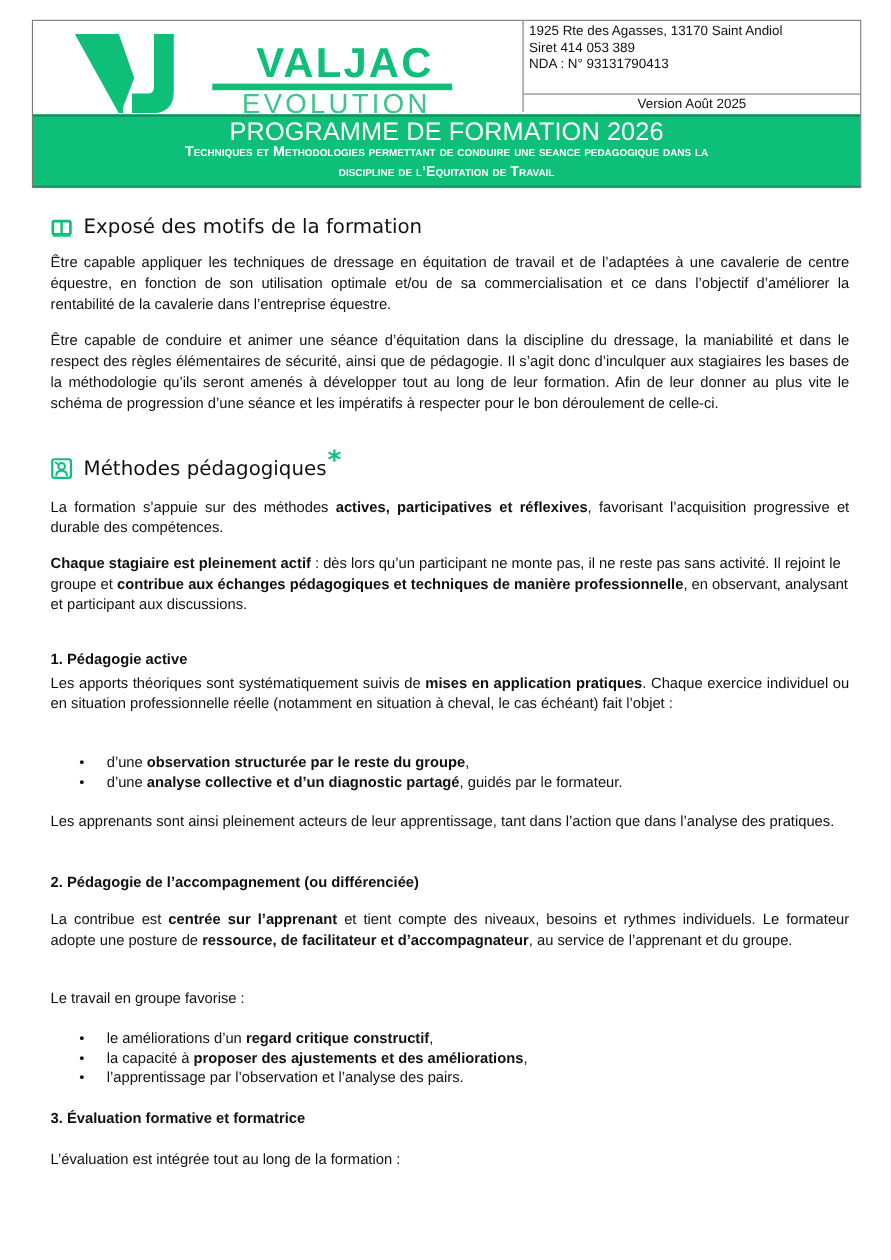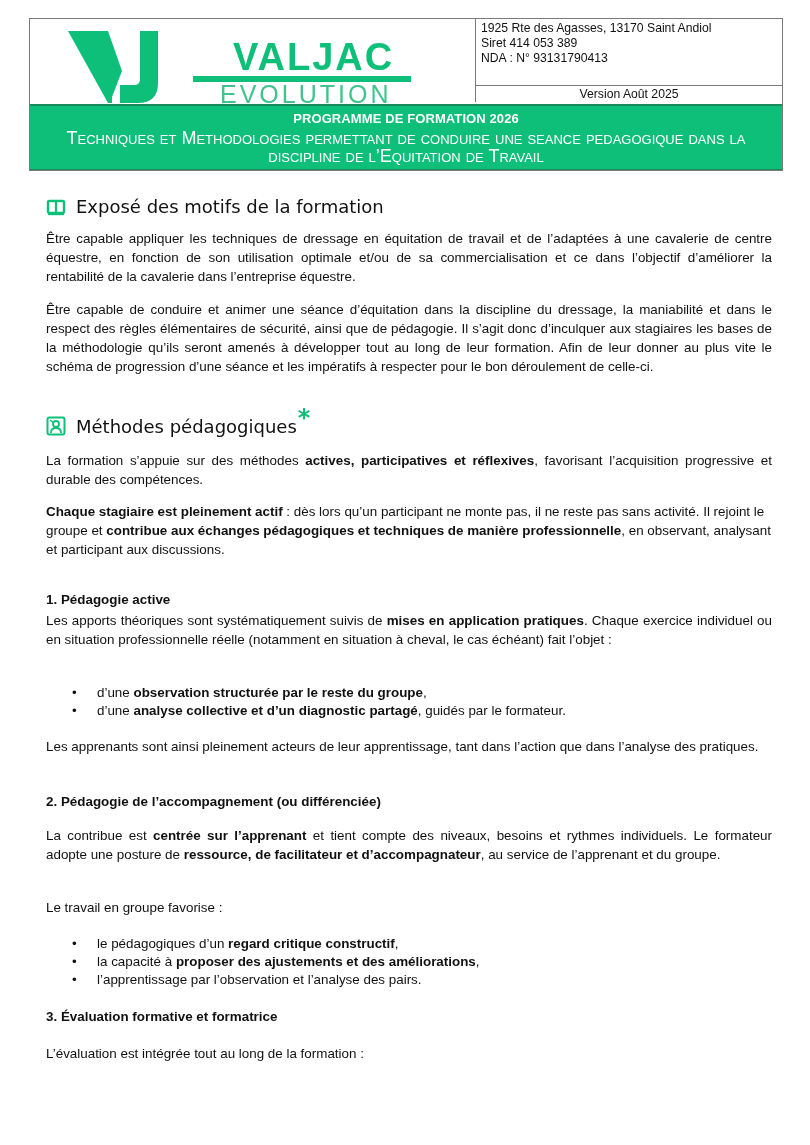--- a/index.html
+++ b/index.html
@@ -5,22 +5,22 @@
   html, body { margin: 0; padding: 0; background: #ffffff; }
   body { width: 810px; height: 1145px; position: relative; overflow: hidden;
          font-family: "Liberation Sans", sans-serif; color: #111; }
   .header-table { position: absolute; left: 29px; top: 18px; width: 752px; border: 1px solid #7a7a7a; border-collapse: collapse; }
   .header-row { display: flex; }
   .logo-cell { width: 445px; height: 83px; border-right: 1px solid #7a7a7a; position: relative; }
   .info-cell { flex: 1; display: flex; flex-direction: column; }
   .info-lines { padding: 2px 0 0 5px; font-size: 12.2px; line-height: 15px; height: 64px; color: #111; }
   .version { border-top: 1px solid #7a7a7a; text-align: center; font-size: 12.2px; line-height: 17px; height: 18px; }
   .banner { background: #0dbf78; border-top: 2px solid #1a8a5c; border-bottom: 1px solid #1a8a5c; text-align: center; color: #fff; padding: 3px 8px 4px; }
-  .banner-title { font-weight: bold; font-size: 13px; line-height: 20px; letter-spacing: 0.1px; }
-  .banner-sub { font-weight: normal; font-size: 18px; line-height: 18px; font-variant: small-caps; }
+  .banner-title { font-weight: normal; font-size: 23px; line-height: 20px; letter-spacing: 0.1px; }
+  .banner-sub { font-weight: bold; font-size: 13px; line-height: 18px; font-variant: small-caps; }
   .logo-svg { position: absolute; left: 38px; top: 6px; }
 
   .section-heading { position: absolute; left: 46px; display: flex; align-items: center; font-family: "DejaVu Sans", sans-serif; font-size: 18px; color: #111; }
   .section-heading .icon { width: 20px; height: 20px; margin-right: 10px; display: inline-block; }
   .asterisk { color: #0dbf78; font-weight: bold; font-size: 24px; position: relative; top: -8px; margin-left: 1px; }
 
   .para { position: absolute; left: 46px; width: 726px; font-size: 13.4px; line-height: 19px; text-align: justify; color: #111; }
   .para b { font-weight: bold; }
   .subheading { position: absolute; left: 46px; font-weight: bold; font-size: 13.4px; line-height: 19px; }
   .bullets { position: absolute; left: 46px; width: 726px; margin: 0; padding: 0; list-style: none; font-size: 13.4px; line-height: 18px; }
@@ -103,20 +103,20 @@
 
 <div class="para" style="top:737px;">Les apprenants sont ainsi pleinement acteurs de leur apprentissage, tant dans l’action que dans l’analyse des pratiques.</div>
 
 <div class="subheading" style="top:792px;">2. Pédagogie de l’accompagnement (ou différenciée)</div>
 
 <div class="para" style="top:826px;"><span>La contribue est </span><b>centrée sur l’apprenant</b><span> et tient compte des niveaux, besoins et rythmes individuels. Le formateur adopte une posture de </span><b>ressource, de facilitateur et d’accompagnateur</b><span>, au service de l’apprenant et du groupe.</span></div>
 
 <div class="para" style="top:898px;">Le travail en groupe favorise :</div>
 
 <ul class="bullets" style="top:935px;">
-  <li><span class="dot">•</span><span>le pédagogiques d’un </span><b>regard critique constructif</b><span>,</span></li>
+  <li><span class="dot">•</span><span>le améliorations d’un </span><b>regard critique constructif</b><span>,</span></li>
   <li><span class="dot">•</span><span>la capacité à </span><b>proposer des ajustements et des améliorations</b><span>,</span></li>
   <li><span class="dot">•</span><span>l’apprentissage par l’observation et l’analyse des pairs.</span><b></b><span></span></li>
 </ul>
 
 <div class="subheading" style="top:1007px;">3. Évaluation formative et formatrice</div>
 
 <div class="para" style="top:1044px;">L’évaluation est intégrée tout au long de la formation :</div>
 
 </body></html>

